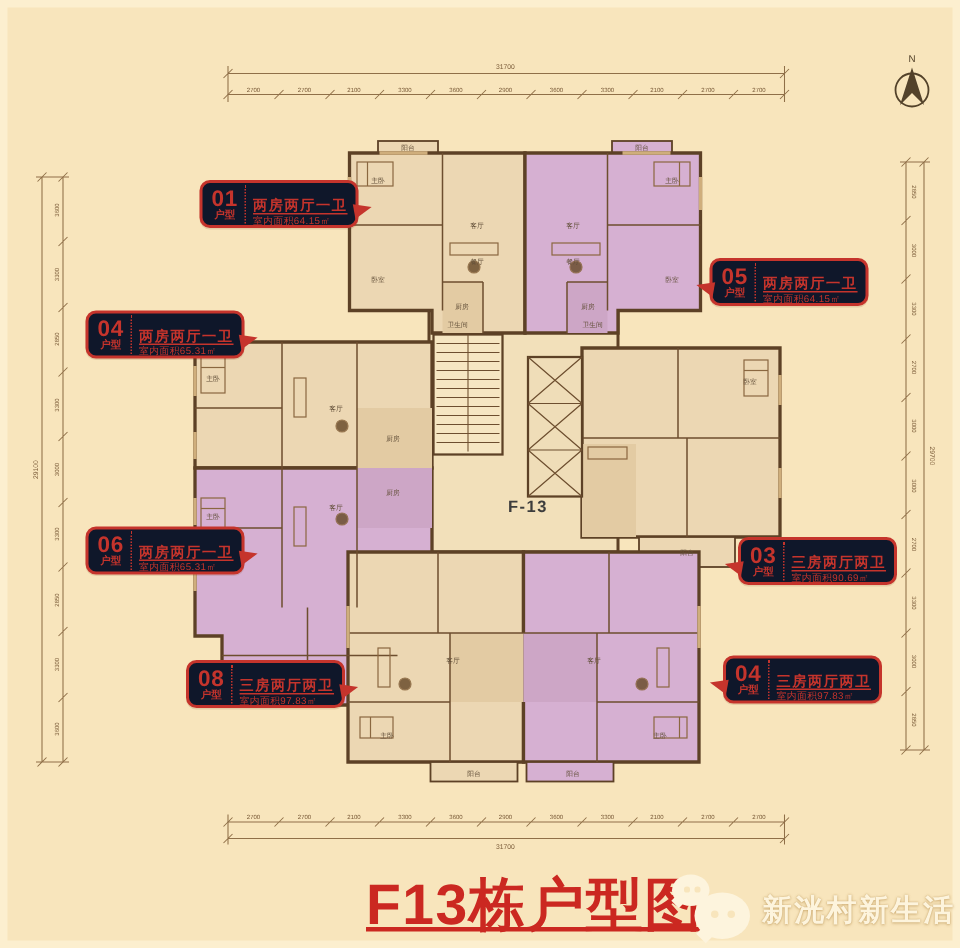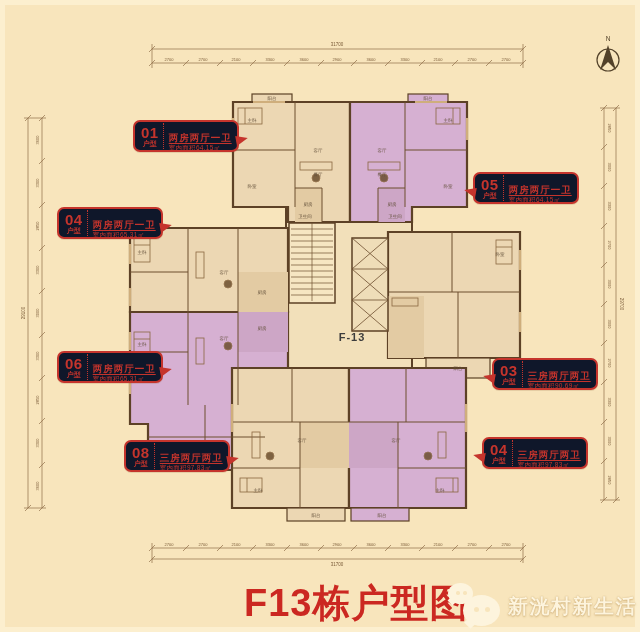--- a/index.html
+++ b/index.html
@@ -27,21 +27,21 @@
     text-decoration:underline;text-underline-offset:2px;margin-top:12px;}
   .area{font-size:6.5px;line-height:9px;letter-spacing:.3px;}
   .tail{position:absolute;width:0;height:0;top:13px;}
   .tail.right{right:-11px;border-top:4px solid transparent;border-bottom:6px solid transparent;
     border-left:12px solid #c5342c;transform:rotate(-10deg);}
   .tail.left{left:-11px;border-top:4px solid transparent;border-bottom:6px solid transparent;
     border-right:12px solid #c5342c;transform:rotate(10deg);}
 
   
   .title{position:absolute;left:244px;top:578px;font-size:38px;font-weight:bold;
-    color:#cb2821;letter-spacing:1px;z-index:6;}
+    color:#cb2821;letter-spacing:1px;z-index:6;text-decoration:underline;}
 
   
   .wechat{position:absolute;left:446px;top:582px;width:192px;height:48px;
     display:flex;align-items:center;z-index:6;}
   .wc-logo{position:relative;width:58px;height:46px;flex:0 0 auto;}
   .wc-bubble{position:absolute;background:#fdf4dd;border-radius:50%;}
   .wc-bubble.small{width:25px;height:21px;left:2px;top:0;}
   .wc-bubble.big{width:37px;height:31px;left:17px;top:12px;}
   .eye{position:absolute;background:#f8e5bc;border-radius:50%;}
   .small .eye{width:3.5px;height:3.5px;top:8px;}

